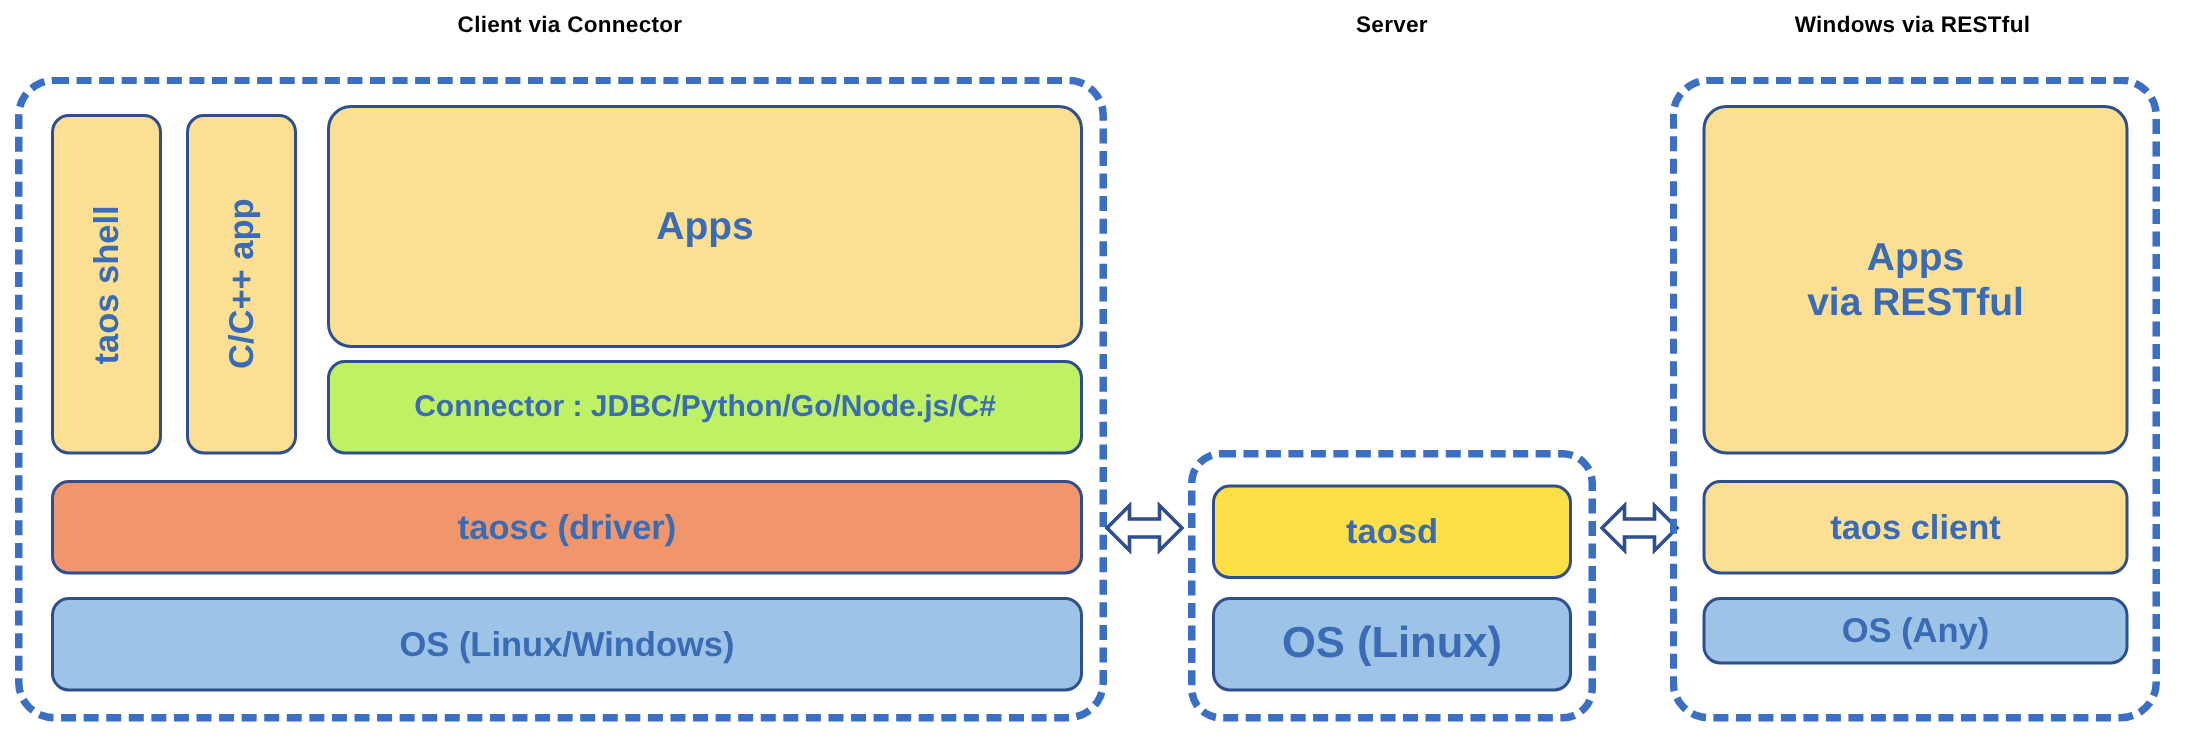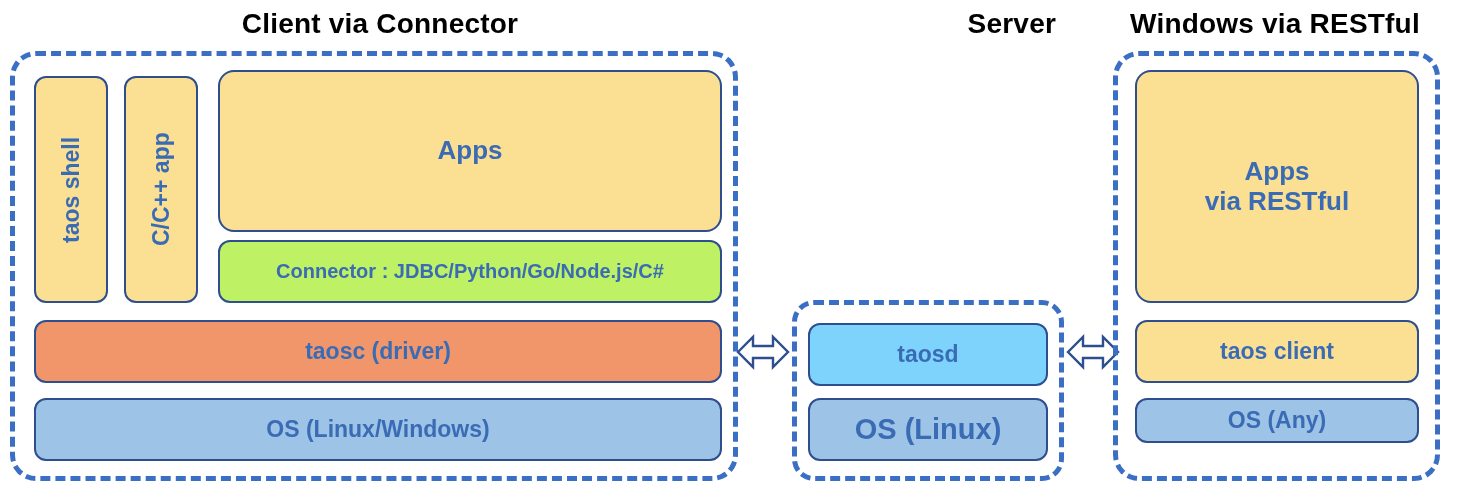--- a/index.html
+++ b/index.html
@@ -1,50 +1,50 @@
 <!DOCTYPE html>
 <html><head>
 <meta charset="utf-8">
 <style>
   html,body{margin:0;padding:0;background:#ffffff;}
   body{width:1467px;height:498px;position:relative;overflow:hidden;
        font-family:"Liberation Sans","DejaVu Sans",sans-serif;}
 
   .title{
-    position:absolute;color:#000000;font-weight:bold;font-size:28px;
+    position:absolute;color:#000000;font-weight:bold;font-size:15px;
     text-align:center;white-space:nowrap;letter-spacing:.2px;
   }
 
   .group{
     position:absolute;box-sizing:border-box;
     border:5px dashed #3B6FC4;border-radius:26px;background:transparent;
   }
 
   .node{
     position:absolute;box-sizing:border-box;
     border:2.5px solid #2E4E8E;border-radius:12px;
     display:flex;align-items:center;justify-content:center;
     color:#3A6BB5;font-weight:bold;text-align:center;line-height:1.15;
   }
   .yellow{background:#FBDF92;}
   .gray  {background:#bef264;}
   .orange{background:#F0966A;}
   .blue  {background:#9DC3E6;text-align:right;}
-  .green {background:#7dd3fc;}
+  .green {background:#fde047;}
 
   .vert{writing-mode:vertical-rl;transform:rotate(180deg);}
 
   .arrow{position:absolute;}
 </style>
 </head>
 <body>
 
 <div class="title" style="left:192px;top:8px;width:376px;">Client via Connector</div>
 
-<div class="title" style="left:800px;top:8px;width:256px;text-align:right;">Server</div>
+<div class="title" style="left:800px;top:8px;width:256px;">Server</div>
 
 <div class="title" style="left:1110px;top:8px;width:330px;">Windows via RESTful</div>
 
 <div class="group" style="left:10px;top:51px;width:728px;height:430px;"></div>
 
 <div class="node yellow vert" style="left:34px;top:76px;width:74px;height:227px;font-size:23px;">taos shell</div>
 
 <div class="node yellow vert" style="left:124px;top:76px;width:74px;height:227px;font-size:23px;">C/C++ app</div>
 
 <div class="node yellow" style="left:218px;top:70px;width:504px;height:162px;font-size:26px;border-radius:16px;">Apps</div>

